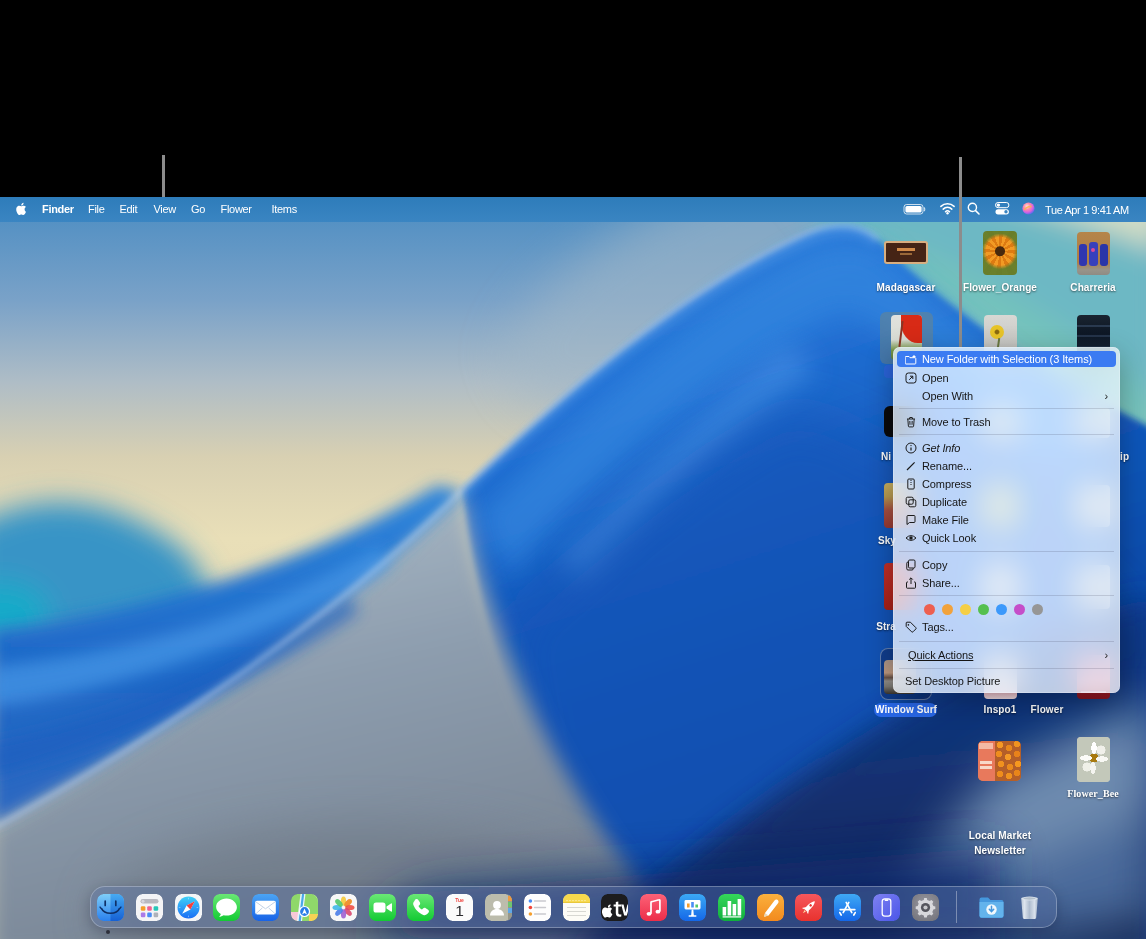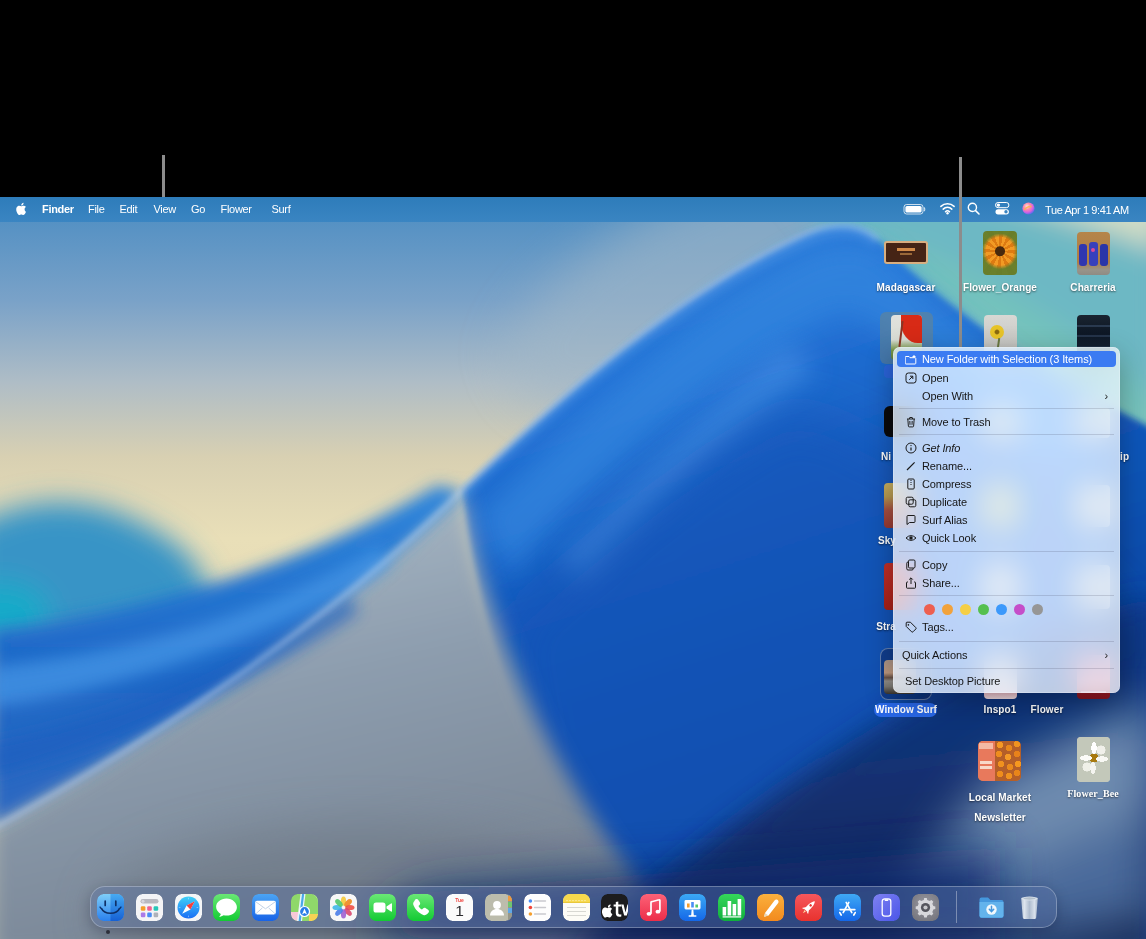--- a/index.html
+++ b/index.html
@@ -151,21 +151,21 @@
   <div class="abs" id="menubar">
     <svg class="mi" style="left:15px;top:5px" width="13" height="15" viewBox="0 0 13 15">
       <path fill="#fff" d="M10.8,7.9c0-2 1.7-3 1.75-3.05c-0.95-1.4-2.45-1.6-3-1.6c-1.25-0.13-2.45 0.75-3.1 0.75 c-0.65,0 -1.65-0.73-2.7-0.71C2.4,3.31 1.1,4.1 0.45,5.35c-1.4,2.45-0.36,6.1 1,8.1c0.67,0.98 1.45,2.08 2.5,2.04 c1-0.04 1.38-0.65 2.6-0.65c1.2,0 1.55,0.65 2.62,0.63c1.08-0.02 1.77-0.99 2.43-1.97c0.77-1.13 1.08-2.23 1.1-2.29 C12.68,11.2 10.8,10.35 10.8,7.9z M8.7,1.93C9.25,1.26 9.62,0.33 9.52-0.6C8.72-0.57 7.75,-0.07 7.18,0.6 C6.67,1.19 6.22,2.14 6.34,3.05C7.23,3.12 8.14,2.6 8.7,1.93z" transform="scale(0.76) translate(1.8,1.6)"></path>
     </svg>
     <span class="mi" style="left:42px;font-weight:bold;">Finder</span>
     <span class="mi" style="left:88px;">File</span>
     <span class="mi" style="left:119.5px;">Edit</span>
     <span class="mi" style="left:153.5px;">View</span>
     <span class="mi" style="left:191px;">Go</span>
     <span class="mi" style="left:220.5px;">Flower</span>
-    <span class="mi" style="left:271.5px;">Surf</span>
+    <span class="mi" style="left:271.5px;">Items</span>
 
     <svg class="mi" style="left:903px;top:4px" width="24" height="16" viewBox="0 0 24 16">
       <rect x="1" y="3.5" width="19" height="9.5" rx="2.6" fill="none" stroke="rgba(255,255,255,0.75)" stroke-width="1"></rect>
       <rect x="2.4" y="4.9" width="16.2" height="6.7" rx="1.6" fill="#fff"></rect>
       <path d="M21,6.3 q1.6,2 0,3.9" fill="none" stroke="rgba(255,255,255,0.75)" stroke-width="1.1"></path>
     </svg>
 
     <svg class="mi" style="left:940px;top:5px" width="15" height="13" viewBox="0 0 15 13">
       <path d="M0.9,4.4 a9.4,9.4 0 0 1 13.2,0" fill="none" stroke="#fff" stroke-width="1.5" stroke-linecap="round"></path>
       <path d="M3.2,7.1 a6.1,6.1 0 0 1 8.6,0" fill="none" stroke="#fff" stroke-width="1.5" stroke-linecap="round"></path>
@@ -265,21 +265,21 @@
       <div style="position:absolute;left:2px;top:20px;width:12px;height:3px;background:#f8d8c8;"></div>
       <div style="position:absolute;left:2px;top:25px;width:12px;height:3px;background:#f8d8c8;"></div>
       <div style="position:absolute;left:17px;top:0;width:26px;height:40px;background:
         radial-gradient(circle 3.2px at 5px 4px,#f59824 98%,transparent),radial-gradient(circle 3.4px at 14px 7px,#e8871c 98%,transparent),
         radial-gradient(circle 3px at 22px 3px,#f0931f 98%,transparent),radial-gradient(circle 3.4px at 4px 13px,#ef8d1e 98%,transparent),
         radial-gradient(circle 3.2px at 13px 16px,#f59a26 98%,transparent),radial-gradient(circle 3px at 22px 13px,#e8821a 98%,transparent),
         radial-gradient(circle 3.4px at 6px 23px,#f0911e 98%,transparent),radial-gradient(circle 3.2px at 15px 26px,#ea8a1c 98%,transparent),
         radial-gradient(circle 3px at 23px 23px,#f5981f 98%,transparent),radial-gradient(circle 3.4px at 5px 33px,#ef8d1c 98%,transparent),
         radial-gradient(circle 3.2px at 14px 35px,#f0921e 98%,transparent),radial-gradient(circle 3px at 22px 32px,#e8851a 98%,transparent),#b55f28;"></div>
     </div>
-    <div class="dlab" style="left:960px;top:788px;width:80px;line-height:20px;">Local Market<br>Newsletter</div>
+    <div class="dlab" style="left:960px;top:828px;width:80px;line-height:15px;">Local Market<br>Newsletter</div>
     <div class="thumb" style="left:1077px;top:737px;width:33px;height:45px;background:#c8ccc0;">
       <div style="position:absolute;left:0px;top:0px;width:33px;height:45px;background:
         radial-gradient(ellipse 4.5px 11px at 17px 11px, #fff 58%, transparent 60%),
         radial-gradient(ellipse 11px 4.5px at 9px 21px, #fbfbf8 58%, transparent 60%),
         radial-gradient(ellipse 11px 4.5px at 25px 22px, #f8f8f4 58%, transparent 60%),
         radial-gradient(ellipse 4.5px 11px at 16px 31px, #f4f4f0 58%, transparent 60%),
         radial-gradient(ellipse 8px 8px at 24px 13px, #f0f0ea 55%, transparent 58%),
         radial-gradient(ellipse 8px 8px at 10px 30px, #eff0e8 55%, transparent 58%),
         radial-gradient(circle 4.5px at 17px 21px, #a87a10 99%, transparent 100%),#c3c8ba;"></div>
     </div>
@@ -337,21 +337,21 @@
       <svg class="mic" viewBox="0 0 12 12">
           <rect x="1.2" y="1.2" width="7" height="7" rx="1.4" fill="none" stroke="#1a1a1a" stroke-width="1"></rect>
           <rect x="3.8" y="3.8" width="7" height="7" rx="1.4" fill="none" stroke="#1a1a1a" stroke-width="1"></rect>
         </svg>
       <span class="txt">Duplicate</span>
     </div>
     <div class="mrow" style="top:164px;">
       <svg class="mic" viewBox="0 0 12 12">
           <path d="M2,10.5 V2.5 a1,1 0 0 1 1,-1 h6 a1,1 0 0 1 1,1 v5 a1,1 0 0 1 -1,1 H4.5 Z" fill="none" stroke="#1a1a1a" stroke-width="1"></path>
         </svg>
-      <span class="txt">Surf Alias</span>
+      <span class="txt">Make File</span>
     </div>
     <div class="mrow" style="top:182px;">
       <svg class="mic" viewBox="0 0 12 12">
           <path d="M1,6 Q6,1.2 11,6 Q6,10.8 1,6 Z" fill="none" stroke="#1a1a1a" stroke-width="1"></path>
           <circle cx="6" cy="6" r="1.7" fill="#1a1a1a"></circle>
         </svg>
       <span class="txt">Quick Look</span>
     </div>
     <div class="msep" style="top:204px;"></div>
     <div class="mrow" style="top:209px;">
@@ -371,21 +371,21 @@
     <div class="msep" style="top:247.5px;"></div>
     <div class="mrow" style="top:271px;">
       <svg class="mic" viewBox="0 0 12 12">
           <path d="M1.2,2 v3.4 L6.6,10.8 a1,1 0 0 0 1.4,0 l2.8,-2.8 a1,1 0 0 0 0,-1.4 L5.4,1.2 H2 A0.8,0.8 0 0 0 1.2,2 Z" fill="none" stroke="#1a1a1a" stroke-width="1"></path>
           <circle cx="3.4" cy="3.9" r="0.8" fill="#1a1a1a"></circle>
         </svg>
       <span class="txt">Tags...</span>
     </div>
     <div class="msep" style="top:294px;"></div>
     <div class="mrow" style="top:298.5px;">
-        <span class="txt" style="left:5px;">Quick Actions</span>
+        <span class="txt" style="left:11px;text-decoration:underline;">Quick Actions</span>
         <span class="chev">›</span>
       </div>
     <div class="msep" style="top:320.5px;"></div>
     <div class="mrow" style="top:325px;">
         <span class="txt" style="left:8px;">Set Desktop Picture</span>
       </div>
   </div>
   <div class="abs" id="tagdots" style="left:893px;top:347px;width:227px;height:346px;z-index:8;pointer-events:none;">
     <div style="position:absolute;left:30.5px;top:256.5px;width:11px;height:11px;border-radius:50%;background:#ed5f50;"></div>
     <div style="position:absolute;left:48.5px;top:256.5px;width:11px;height:11px;border-radius:50%;background:#f1a23c;"></div>

